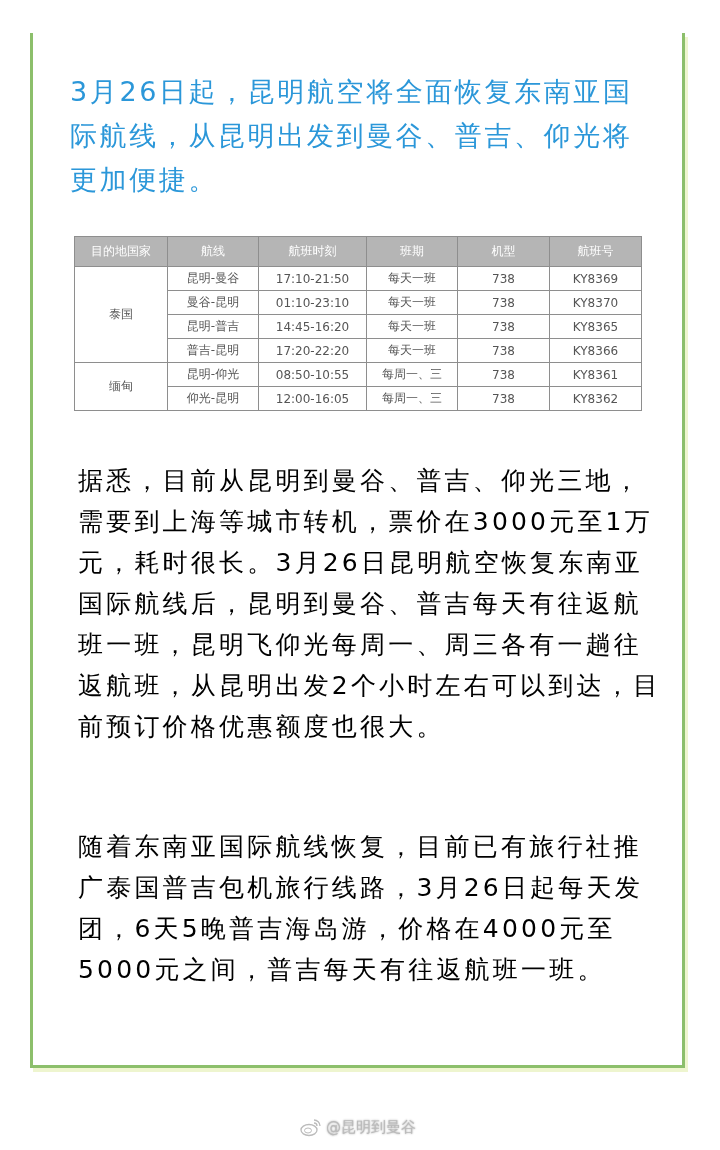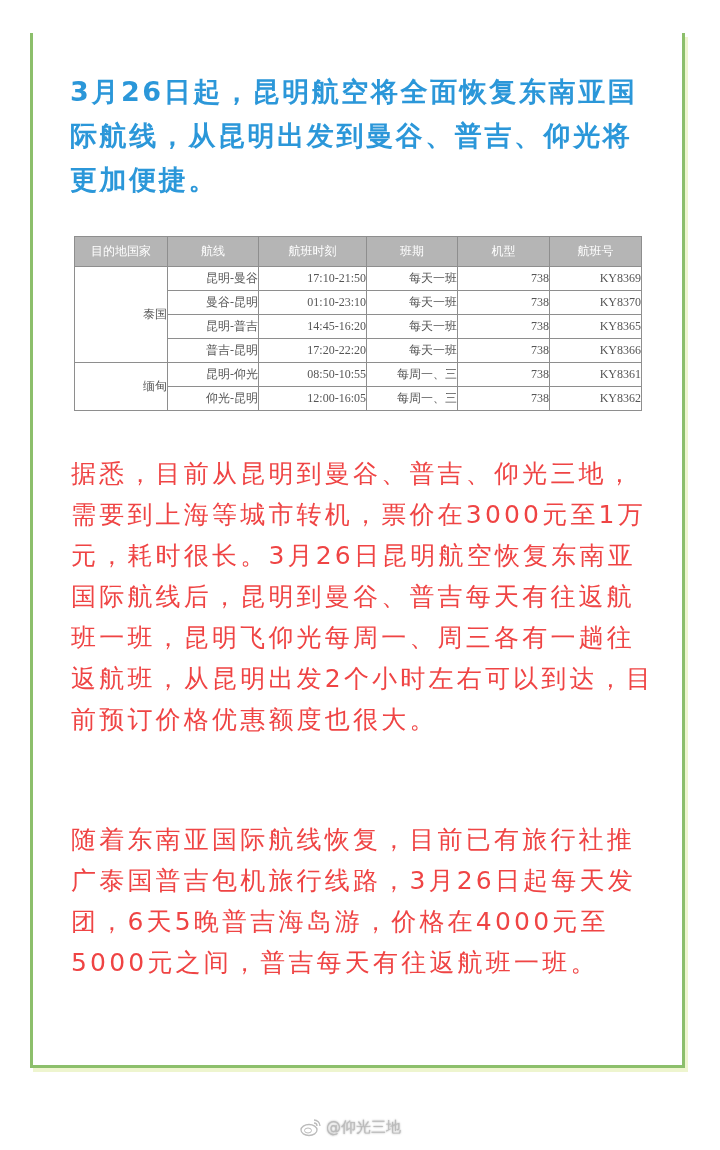--- a/index.html
+++ b/index.html
@@ -2,28 +2,28 @@
 <html><head>
 <meta charset="utf-8">
 <style>
   html, body { margin:0; padding:0; background:#ffffff; }
   body { width:720px; height:1150px; position:relative; overflow:hidden;
          font-family:"DejaVu Sans", "Liberation Sans", sans-serif; }
   .card { position:absolute; left:30px; top:33px; width:655px; height:1035px;
           border-left:3px solid #8cbf6b; border-right:3px solid #8cbf6b; border-bottom:3px solid #8cbf6b;
           box-shadow: 3px 4px 0 #eef5cf; background:#fff; box-sizing:border-box; }
   .headline { position:absolute; left:70px; top:70px; width:590px;
-              color:#2b97d9; font-weight:bold; font-size:27px; line-height:44px; letter-spacing:2.6px; margin:0; }
+              color:#2b97d9; font-weight:normal; font-size:27px; line-height:44px; letter-spacing:2.6px; margin:0; }
   .table { position:absolute; left:74px; top:236px; border-collapse:collapse;
            font-size:12px; color:#555; }
-  .table th, .table td { border:1.5px solid #8e8e8e; text-align:center; padding:0;font-family:Liberation Serif, serif; }
+  .table th, .table td { border:1.5px solid #8e8e8e; text-align:center; padding:0; }
   .table th { background:#b5b5b5; color:#fff; font-weight:normal; height:29px; }
-  .table td { height:23px;text-align:right; }
-  .body-para { position:absolute; left:70px; width:590px; margin:1px;
-               color:#ef4444; font-size:25px; line-height:41px; letter-spacing:3.2px; }
+  .table td { height:23px; }
+  .body-para { position:absolute; left:70px; width:590px; margin:8px;
+               color:#000000; font-size:25px; line-height:41px; letter-spacing:3.2px; }
   .p1 { top:452px; }
   .p2 { top:818px; }
   .footer { position:absolute; left:300px; top:1117px; display:flex; align-items:center; gap:4px;
             color:#bbb; font-size:15px; text-shadow:0 0 2px #999; }
   .weibo { width:22px; height:20px; }
 </style>
 </head>
 <body>
 
 <div class="card"></div>
@@ -100,14 +100,14 @@
 <p class="body-para p1">据悉，目前从昆明到曼谷、普吉、仰光三地，需要到上海等城市转机，票价在3000元至1万元，耗时很长。3月26日昆明航空恢复东南亚国际航线后，昆明到曼谷、普吉每天有往返航班一班，昆明飞仰光每周一、周三各有一趟往返航班，从昆明出发2个小时左右可以到达，目前预订价格优惠额度也很大。</p>
 <p class="body-para p2">随着东南亚国际航线恢复，目前已有旅行社推广泰国普吉包机旅行线路，3月26日起每天发团，6天5晚普吉海岛游，价格在4000元至5000元之间，普吉每天有往返航班一班。</p>
 
 <div class="footer">
   <svg class="weibo" viewBox="0 0 22 20">
     <ellipse cx="9" cy="13" rx="8" ry="5.5" fill="none" stroke="#bbb" stroke-width="1.3"></ellipse>
     <ellipse cx="8" cy="13.5" rx="3.5" ry="2.5" fill="none" stroke="#bbb" stroke-width="1"></ellipse>
     <path d="M14 3 A6 6 0 0 1 20 9" fill="none" stroke="#bbb" stroke-width="1.3"></path>
     <path d="M14 6 A3 3 0 0 1 17 9" fill="none" stroke="#bbb" stroke-width="1.3"></path>
   </svg>
-  <span>@仰光三地</span>
+  <span>@昆明到曼谷</span>
 </div>
 
 </body></html>

